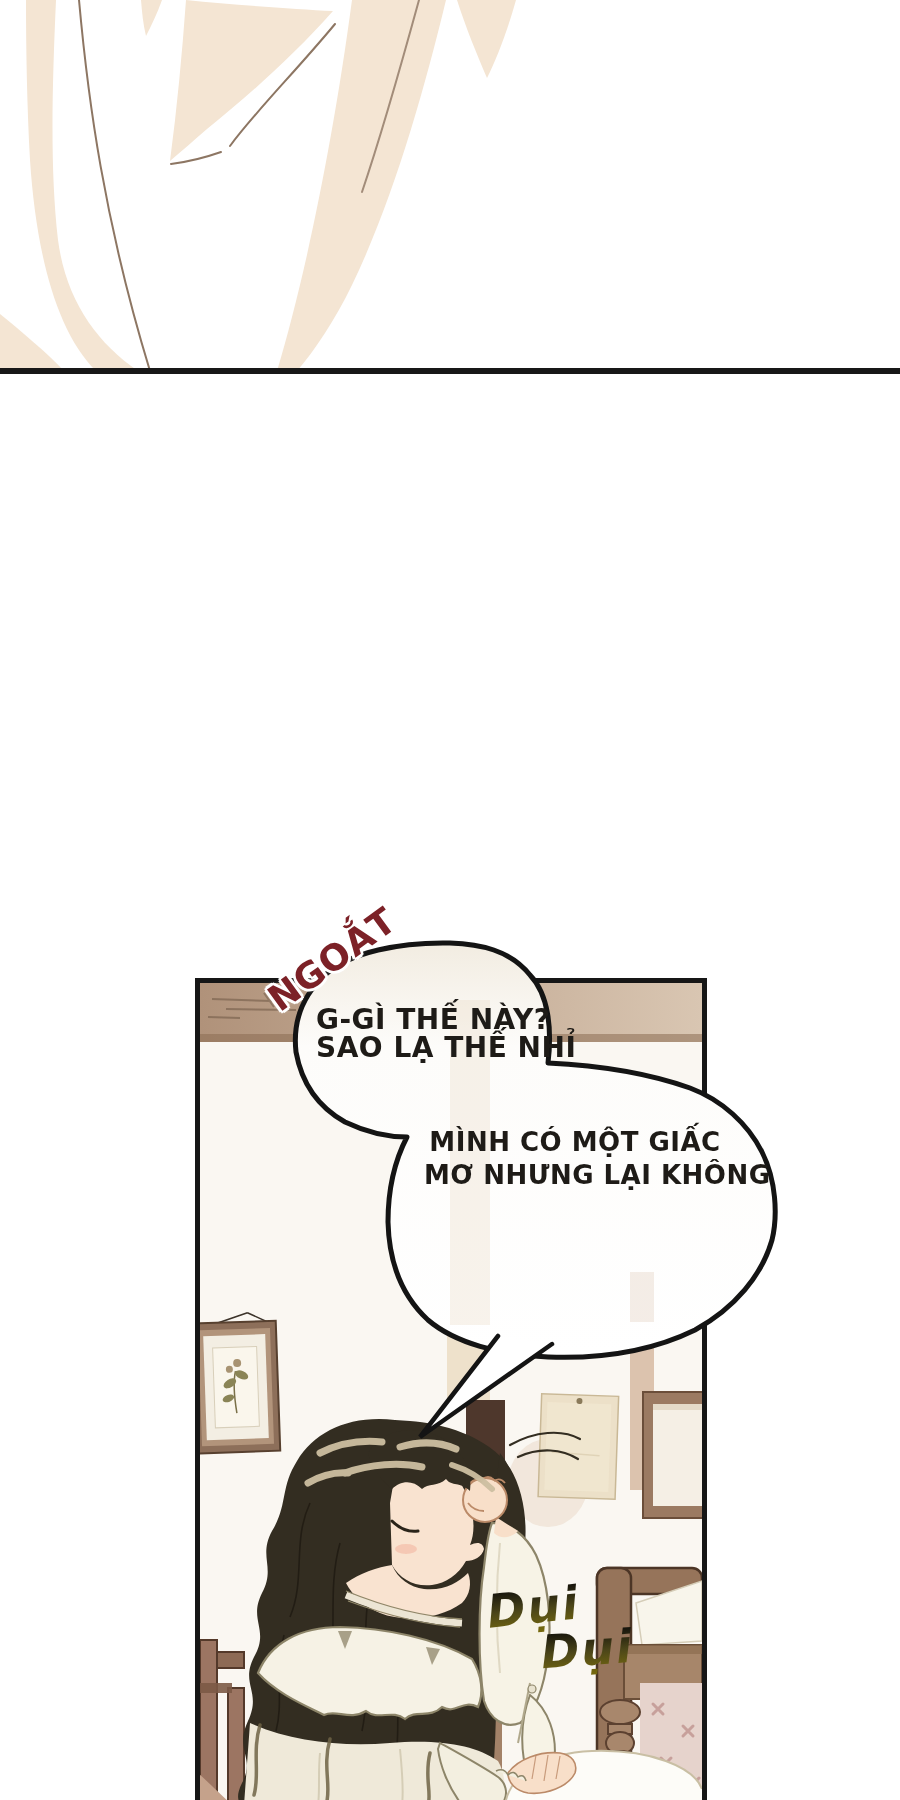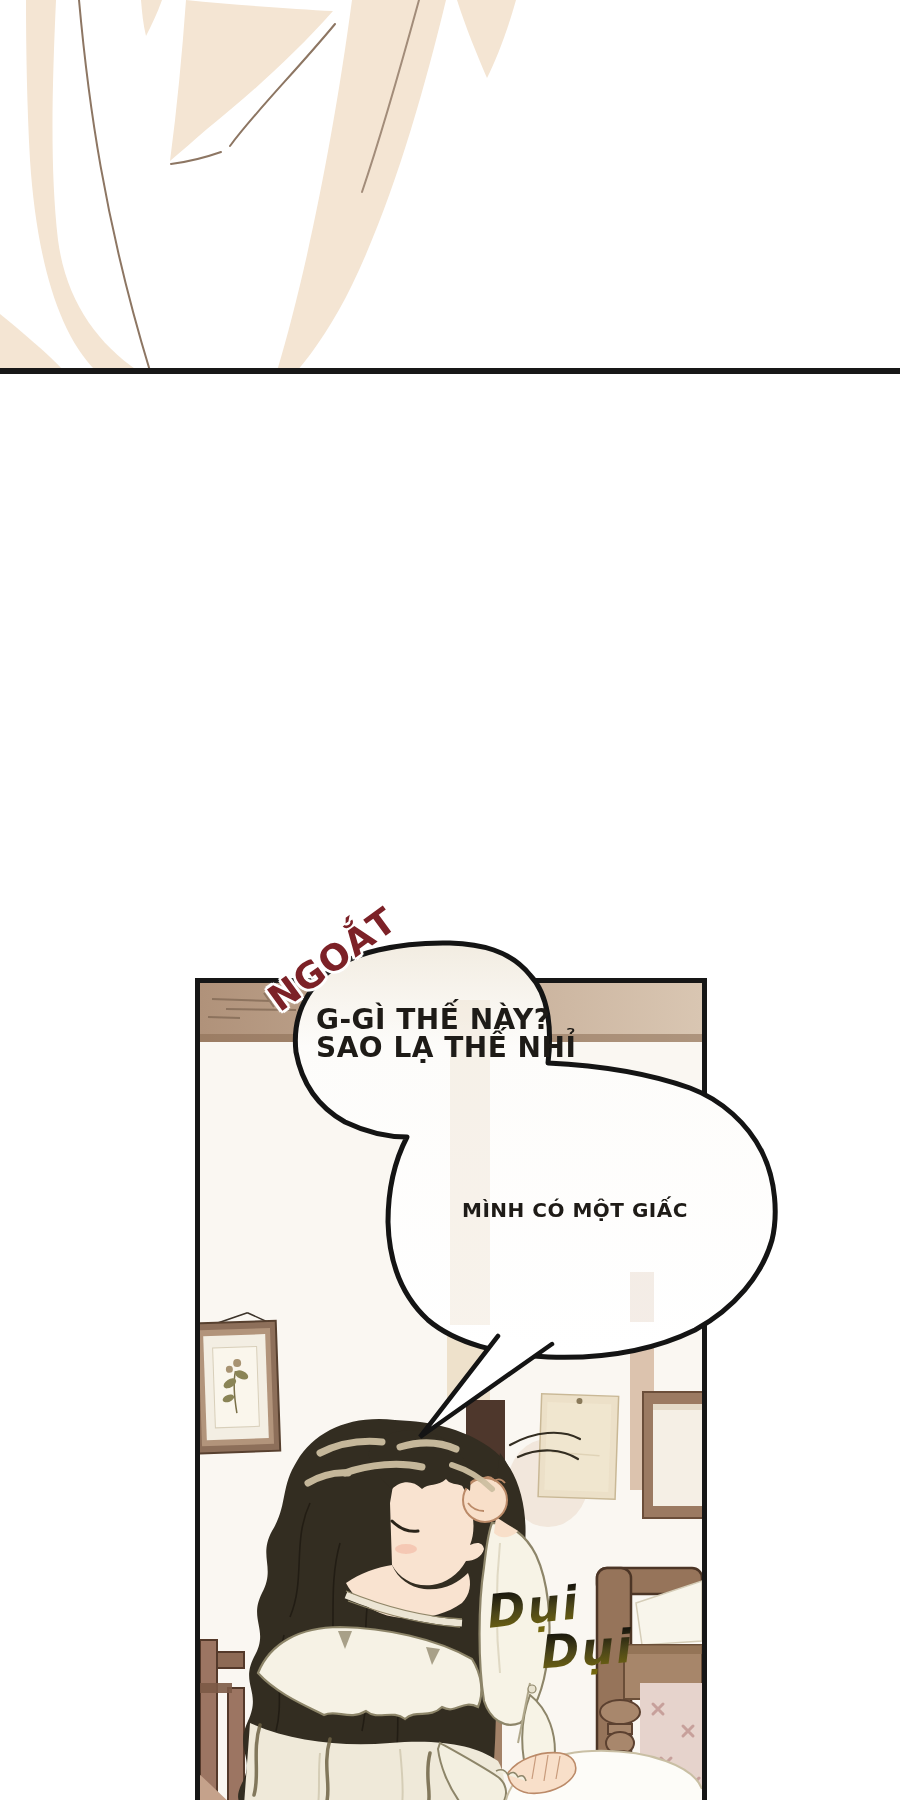--- a/index.html
+++ b/index.html
@@ -15,21 +15,21 @@
          background:#faf7f1;overflow:hidden;}
   
   #bubble-layer{left:0;top:0;pointer-events:none;}
   
   .sfx-ngoat{left:258px;top:938px;width:150px;font-size:36px;font-weight:bold;color:#7c2127;
      transform:rotate(-36deg);transform-origin:50% 50%;letter-spacing:1px;white-space:nowrap;
      text-shadow:-2px -2px 0 #fff,2px -2px 0 #fff,-2px 2px 0 #fff,2px 2px 0 #fff,-3px 0 0 #fff,3px 0 0 #fff,0 -3px 0 #fff,0 3px 0 #fff,0 0 5px #fff;}
   .bubble-text{color:#1e1b17;font-weight:bold;text-align:center;}
   .bubble-text span{display:block;white-space:nowrap;}
   .bub1{left:316px;top:1006px;width:220px;font-size:28px;line-height:28px;letter-spacing:.5px;}
-  .bub2{left:424px;top:1194px;width:302px;font-size:20px;line-height:33px;letter-spacing:.5px;}
+  .bub2{left:424px;top:1126px;width:302px;font-size:26px;line-height:33px;letter-spacing:.5px;}
   .sfx-dui{font-size:46px;font-weight:bold;font-style:italic;letter-spacing:2px;white-space:nowrap;
      background:linear-gradient(180deg,#16140c 15%,#4c4619 55%,#76690f 95%);
      -webkit-background-clip:text;background-clip:text;color:transparent;}
   .dui1{left:487px;top:1580px;transform:rotate(-6deg);}
   .dui2{left:541px;top:1622px;transform:rotate(-4deg);}
 </style>
 </head>
 <body>
 
 <div class="page">
@@ -239,18 +239,19 @@
 
   <div class="abs sfx-ngoat">NGOẮT</div>
 
   <div class="abs bubble-text bub1">
     <span>G-GÌ THẾ NÀY?</span>
     <span>SAO LẠ THẾ NHỈ</span>
   </div>
 
   <div class="abs bubble-text bub2">
     <span>MÌNH CÓ MỘT GIẤC</span>
+    <span>MƠ NHƯNG LẠI KHÔNG</span>
   </div>
 
   <div class="abs sfx-dui dui1">Dụi</div>
   <div class="abs sfx-dui dui2">Dụi</div>
 
 </div>
 
 </body></html>

